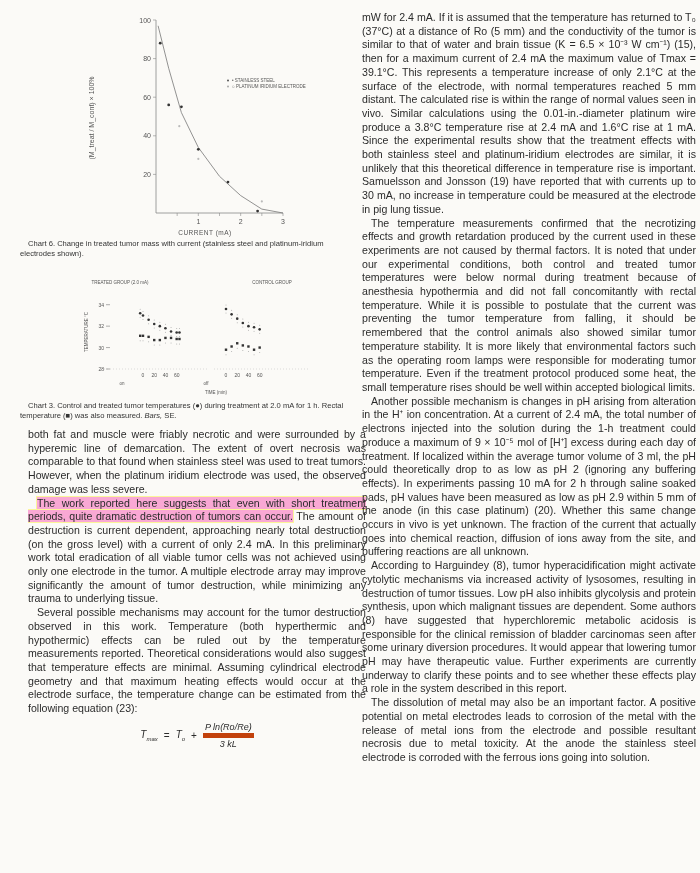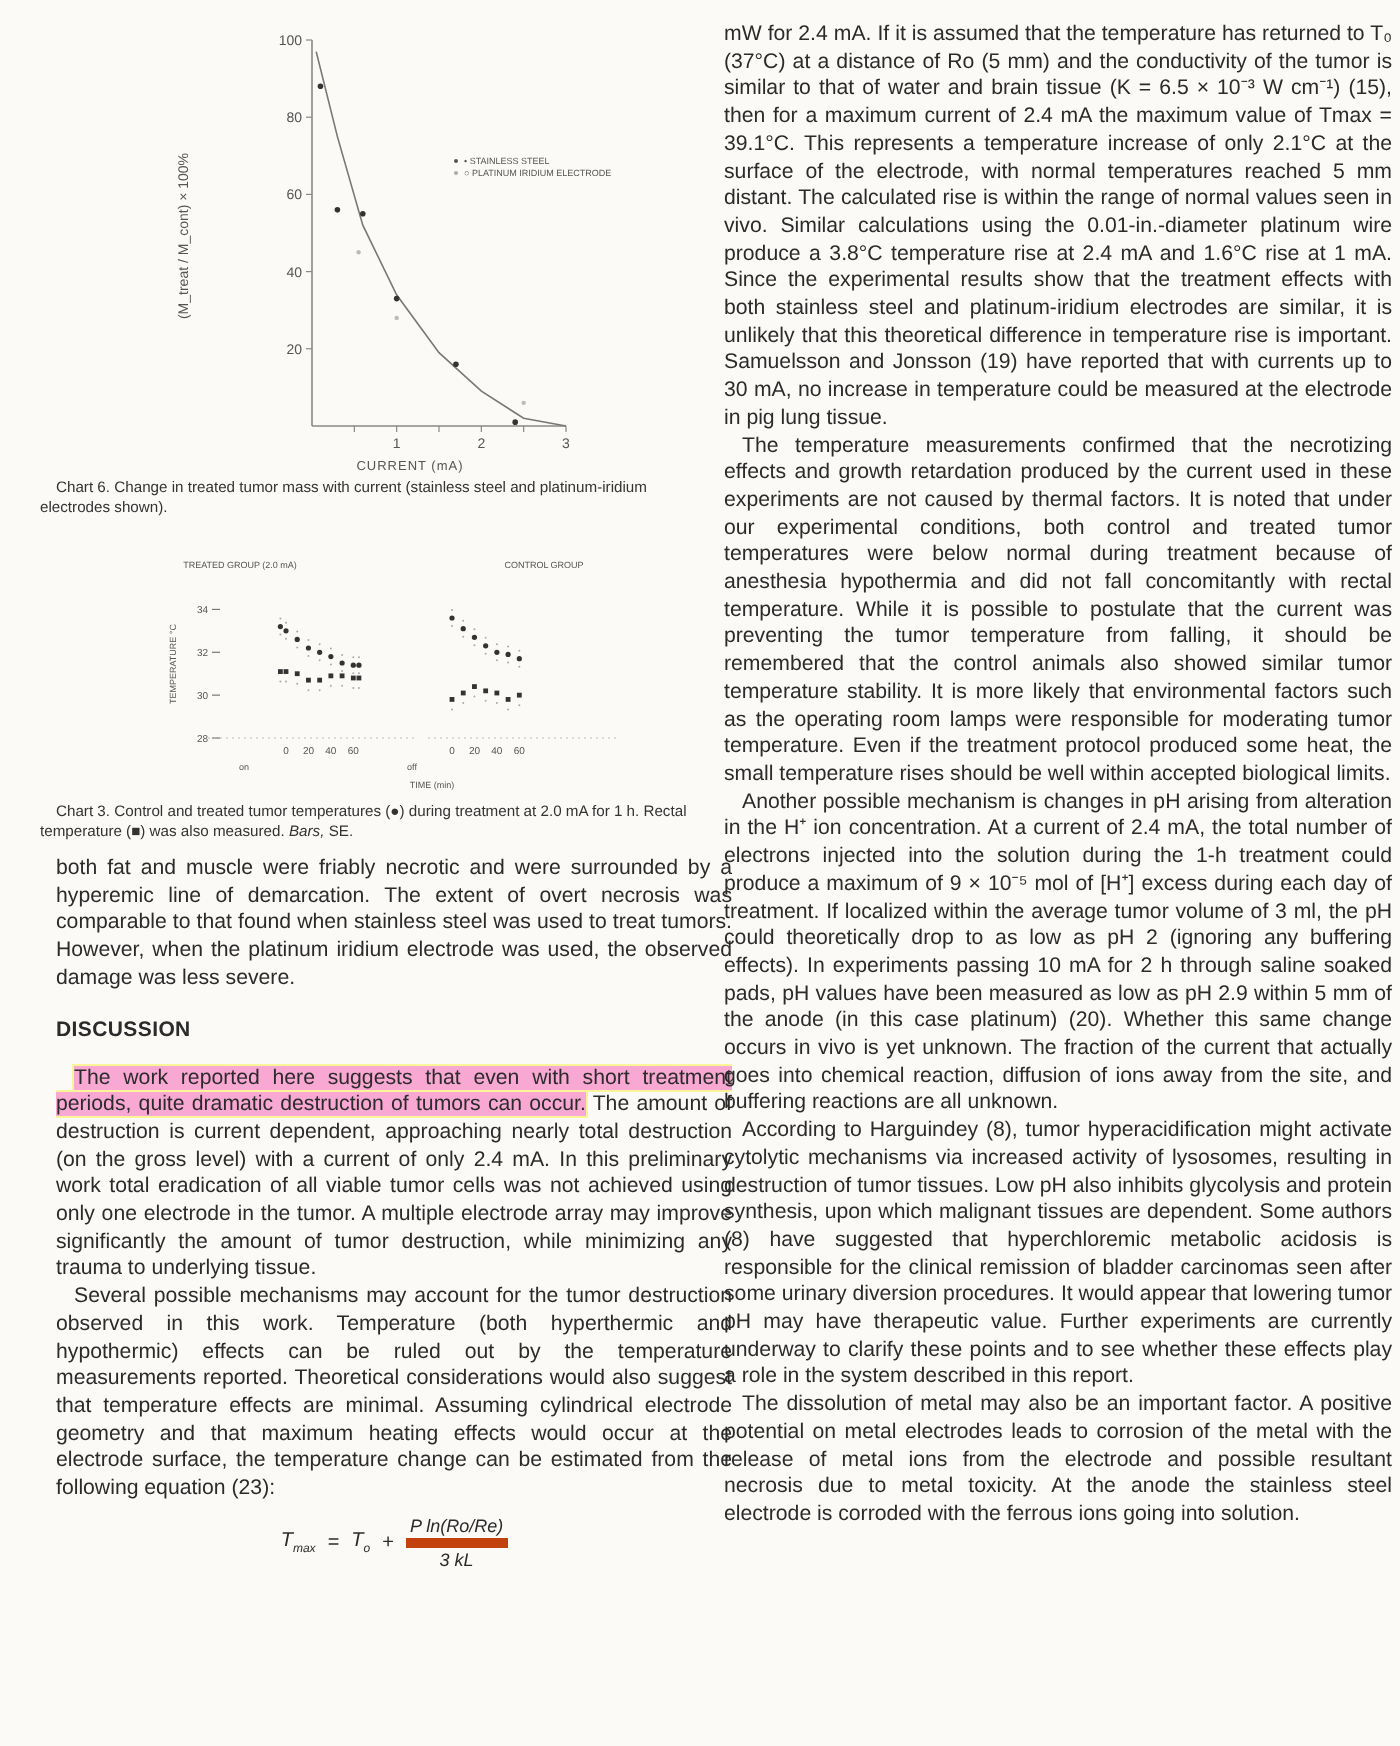--- a/index.html
+++ b/index.html
@@ -197,21 +197,20 @@
 
   <p class="caption" style="position:absolute; top:401px; left:0; width:336px;">
     <span>Chart 3.</span>
     <span>Control and treated tumor temperatures (●) during treatment at 2.0 mA for 1 h. Rectal temperature (■) was also measured.</span>
     <i>Bars,</i>
     <span>SE.</span>
   </p>
 
   <div style="position:absolute; top:428px; left:8px; width:338px;">
     <p class="para noindent">both fat and muscle were friably necrotic and were surrounded by a hyperemic line of demarcation. The extent of overt necrosis was comparable to that found when stainless steel was used to treat tumors. However, when the platinum iridium electrode was used, the observed damage was less severe.</p>
-    <p class="heading" style="margin-top:12px; margin-bottom:12px;">DISCUSSION</p>
     <p class="para">
       <span class="hl">The work reported here suggests that even with short treatment periods, quite dramatic destruction of tumors can occur.</span><span> The amount of destruction is current dependent, approaching nearly total destruction (on the gross level) with a current of only 2.4 mA. In this preliminary work total eradication of all viable tumor cells was not achieved using only one electrode in the tumor. A multiple electrode array may improve significantly the amount of tumor destruction, while minimizing any trauma to underlying tissue.</span>
     </p>
     <p class="para">Several possible mechanisms may account for the tumor destruction observed in this work. Temperature (both hyperthermic and hypothermic) effects can be ruled out by the temperature measurements reported. Theoretical considerations would also suggest that temperature effects are minimal. Assuming cylindrical electrode geometry and that maximum heating effects would occur at the electrode surface, the temperature change can be estimated from the following equation (23):</p>
     <div class="equation">
       <span class="eq-row">
         <span><i>T</i><sub style="font-size:6px;">max</sub></span>
         <span style="font-style:normal;">=</span>
         <span><i>T</i><sub style="font-size:6px;">o</sub></span>
         <span style="font-style:normal;">+</span>

